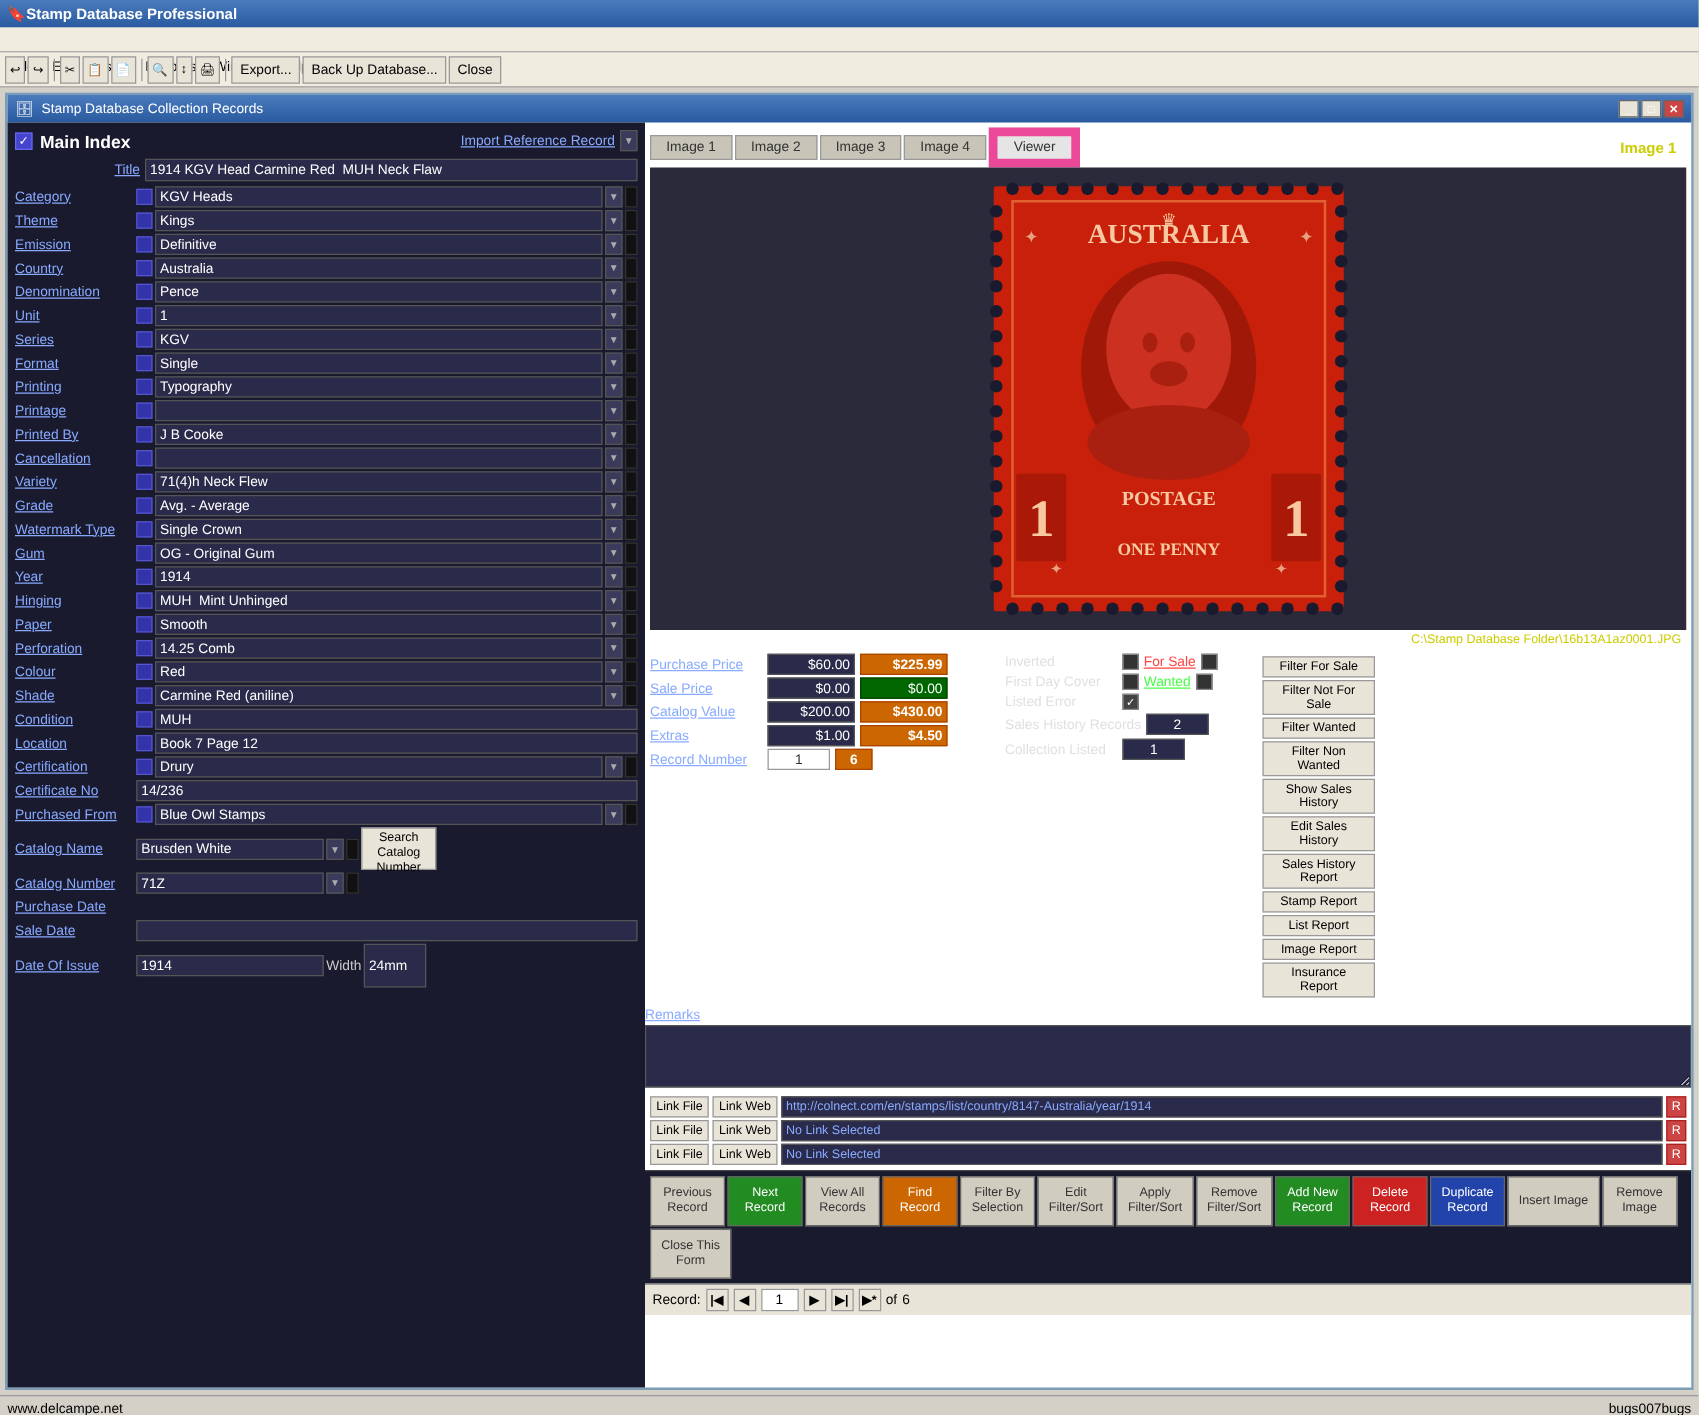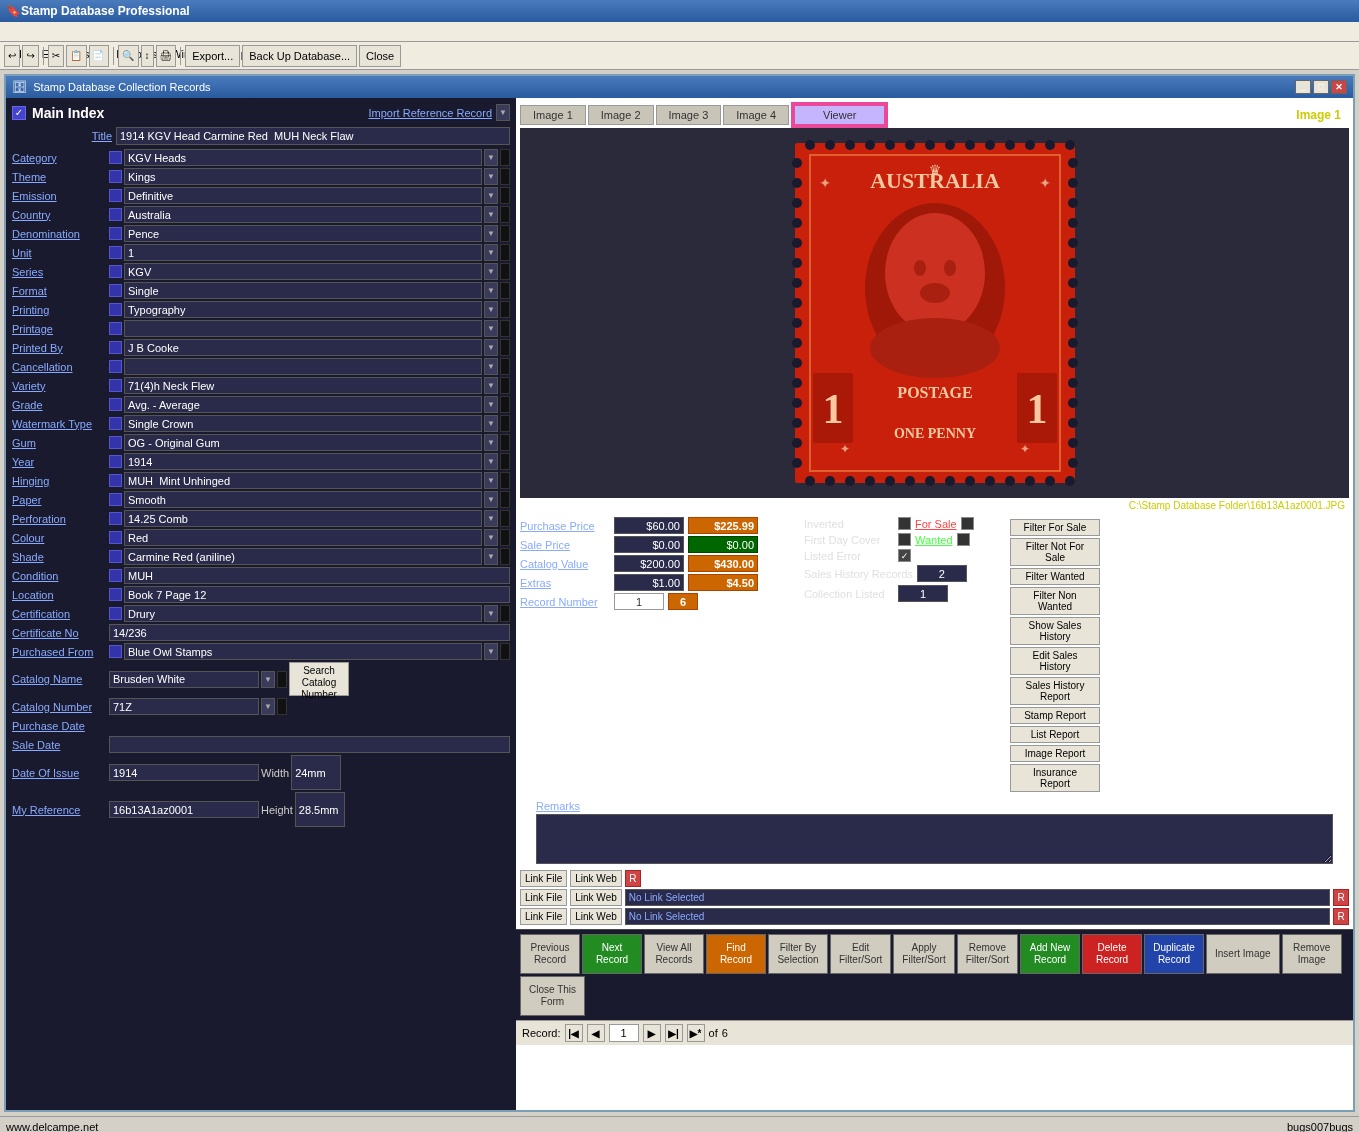--- a/index.html
+++ b/index.html
@@ -50,21 +50,21 @@
     .form-row { display: flex; align-items: center; gap: 2px; margin-bottom: 1px; min-height: 17px; }
     .form-label { color: #88aaff; text-decoration: underline; cursor: pointer; min-width: 95px; font-size: 11px; }
     .form-checkbox { width: 13px; height: 13px; background: #3333aa; border: 1px solid #5555cc; flex-shrink: 0; }
     .form-input { background: #2a2a4a; color: #ffffff; border: 1px solid #555; padding: 1px 3px; height: 17px; font-size: 11px; flex: 1; }
     .dropdown-arrow { width: 14px; height: 17px; background: #3a3a5a; border: 1px solid #555; display: flex; align-items: center; justify-content: center; font-size: 8px; color: #aaa; cursor: pointer; flex-shrink: 0; }
     .black-sq { width: 10px; height: 17px; background: #111; border: 1px solid #333; flex-shrink: 0; cursor: pointer; }
     
     
     .image-tabs { display: flex; align-items: center; padding: 4px 4px 0; gap: 2px; }
     .img-tab { background: #c8c4b8; border: 1px solid #999; padding: 3px 12px; cursor: pointer; font-size: 11px; color: #333; }
-    .img-tab-viewer { background: #c4b5fd; border: 4px solid #ec4899; padding: 3px 28px; cursor: pointer; font-size: 11px; color: #333; }
+    .img-tab-viewer { background: #e5e5e5; border: 7px solid #ec4899; padding: 3px 13px; cursor: pointer; font-size: 11px; color: #333; }
     .image-label-right { margin-left: auto; color: #cccc00; font-size: 12px; font-weight: bold; padding-right: 8px; }
     
     
     .image-area { background: #2a2a3a; margin: 0 4px; display: flex; align-items: center; justify-content: center; flex: 0 0 370px; overflow: hidden; }
     
     
     .file-path { color: #cccc00; font-size: 10px; text-align: right; padding: 2px 8px; }
     .price-section { flex: 0 0 280px; }
     .price-row { display: flex; align-items: center; gap: 4px; margin-bottom: 2px; }
     .price-label { color: #88aaff; text-decoration: underline; min-width: 90px; font-size: 11px; cursor: pointer; }
@@ -78,21 +78,21 @@
     .check-box { width: 13px; height: 13px; border: 1px solid #888; background: #333; flex-shrink: 0; }
     .check-box-checked { width: 13px; height: 13px; border: 1px solid #888; background: #444; flex-shrink: 0; display: flex; align-items: center; justify-content: center; color: white; font-size: 9px; }
     .for-sale-link { color: #ff4444; text-decoration: underline; cursor: pointer; font-size: 11px; }
     .wanted-link { color: #44ff44; text-decoration: underline; cursor: pointer; font-size: 11px; }
     .count-input { background: #2a2a4a; color: white; border: 1px solid #555; width: 50px; height: 17px; font-size: 11px; text-align: center; }
     
     .right-buttons { display: flex; flex-direction: column; gap: 2px; padding: 2px; }
     .side-btn { background: #e8e4d8; border: 1px solid #999; padding: 2px 6px; cursor: pointer; font-size: 10px; text-align: center; width: 90px; }
     
     
-    .remarks-section { padding: 2px 20px; }
+    .remarks-section { padding: 2px 0; }
     .remarks-label { color: #88aaff; text-decoration: underline; font-size: 11px; cursor: pointer; }
     .remarks-area { background: #2a2a4a; border: 1px solid #555; width: 100%; height: 50px; margin-top: 2px; }
     
     
     .links-area { padding: 2px 4px; }
     .link-row { display: flex; align-items: center; gap: 3px; margin-bottom: 2px; }
     .link-file-btn { background: #e8e4d8; border: 1px solid #999; padding: 1px 4px; font-size: 10px; cursor: pointer; height: 17px; }
     .link-web-btn { background: #e8e4d8; border: 1px solid #999; padding: 1px 4px; font-size: 10px; cursor: pointer; height: 17px; }
     .link-input { background: #2a2a4a; color: #88aaff; border: 1px solid #555; flex: 1; height: 17px; font-size: 10px; padding: 1px 3px; }
     .link-r-btn { background: #cc4444; color: white; border: 1px solid #aa2222; width: 16px; height: 17px; font-size: 10px; cursor: pointer; display: flex; align-items: center; justify-content: center; }
@@ -426,26 +426,20 @@
           <input class="form-input" value="" style="">
         </div>
 
         <div class="form-row">
           <span class="form-label">Date Of Issue</span>
           <input class="form-input" style="flex: 0 0 70px;" value="1914">
           <span class="dim-label">Width</span>
           <input class="dim-input" value="24mm" style="">
         </div>
 
-        <div class="form-row">
-          <span class="form-label">My Reference</span>
-          <input class="form-input" style="flex: 0 0 120px;" value="16b13A1az0001">
-          <span class="dim-label">Height</span>
-          <input class="dim-input" value="28.5mm" style="">
-        </div>
       </div>
     </div>
 
     <div class="right-main">
 
       <div class="image-tabs">
         <div class="img-tab">Image 1</div>
         <div class="img-tab">Image 2</div>
         <div class="img-tab">Image 3</div>
         <div class="img-tab">Image 4</div>
@@ -639,20 +633,21 @@
 
       <div class="remarks-section">
         <span class="remarks-label">Remarks</span>
         <textarea class="remarks-area" style=""></textarea>
       </div>
 
       <div class="links-area">
         <div class="link-row">
           <button class="link-file-btn">Link File</button>
           <button class="link-web-btn">Link Web</button>
+          <input class="link-input" value="http://colnect.com/en/stamps/list/country/8147-Australia/year/1914" style="">
           <div class="link-r-btn">R</div>
         </div>
         <div class="link-row">
           <button class="link-file-btn">Link File</button>
           <button class="link-web-btn">Link Web</button>
           <input class="link-input" value="No Link Selected" style="">
           <div class="link-r-btn">R</div>
         </div>
         <div class="link-row">
           <button class="link-file-btn">Link File</button>

